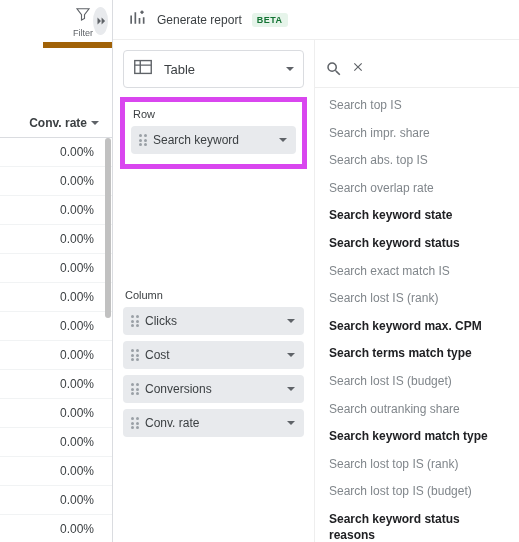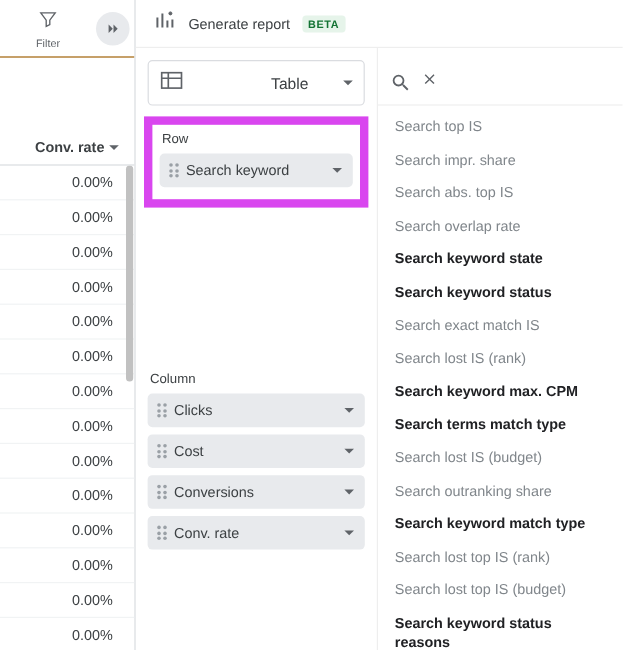--- a/index.html
+++ b/index.html
@@ -1,42 +1,42 @@
 <!DOCTYPE html>
 <html><head>
 <meta charset="utf-8">
 <style>
 * { margin: 0; padding: 0; box-sizing: border-box; font-family: Arial, sans-serif; }
 body { background: #fff; width: 519px; height: 542px; overflow: hidden; display: flex; }
 .left-panel { width: 112px; background: #fff; display: flex; flex-direction: column; }
-.filter-bar { height: 48px; display: flex; align-items: center; justify-content: space-between; padding: 0 4px 0 30px; border-bottom: 1px solid #a16207; }
+.filter-bar { height: 48px; display: flex; align-items: center; justify-content: space-between; padding: 0 4px 0 30px; border-bottom: 6px solid #a16207; margin-left: 43px; }
 .filter-block { display: flex; flex-direction: column; align-items: center; gap: 1px; }
 .filter-icon svg { width: 18px; height: 18px; stroke: #5f6368; fill: none; }
 .filter-label { font-size: 9px; color: #5f6368; }
 .expand-btn { width: 28px; height: 28px; border-radius: 50%; background: #e8eaed; display: flex; align-items: center; justify-content: center; cursor: pointer; }
 .expand-btn svg { width: 14px; height: 14px; fill: #5f6368; }
 .pad { height: 60px; }
 .col-header { height: 30px; display: flex; align-items: center; justify-content: flex-end; padding-right: 12px; border-bottom: 1px solid #dadce0; font-size: 12px; font-weight: 700; color: #3c4043; gap: 3px; }
 .col-header svg { width: 10px; height: 10px; fill: #5f6368; }
 .data-rows { position: relative; flex: 1; overflow: hidden; }
 .data-row { height: 29px; display: flex; align-items: center; justify-content: flex-end; padding-right: 18px; font-size: 12px; color: #3c4043; border-bottom: 1px solid #f1f3f4; }
 .scroll-ind { position: absolute; right: 1px; top: 0; width: 6px; height: 180px; background: #c1c1c1; border-radius: 3px; }
 .right-panel { flex: 1; border-left: 1px solid #dadce0; display: flex; flex-direction: column; }
 .header { height: 40px; display: flex; align-items: center; padding: 0 14px; gap: 10px; border-bottom: 1px solid #eee; }
 .header-icon svg { width: 20px; height: 20px; fill: #5f6368; stroke: #5f6368; }
 .header-title { font-size: 12px; color: #3c4043; }
 .beta { background: #e6f4ea; color: #137333; font-size: 9px; font-weight: 700; padding: 2px 5px; border-radius: 3px; letter-spacing: 0.5px; }
 .hspacer { flex: 1; }
 .config { display: flex; flex: 1; overflow: hidden; }
 .builder { width: 202px; border-right: 1px solid #eee; padding: 10px 10px 0 10px; overflow-y: auto; }
-.table-select { width: 100%; height: 38px; border: 1px solid #dadce0; border-radius: 4px; display: flex; align-items: center; padding: 0 8px; gap: 28px; cursor: pointer; margin-bottom: 12px; text-align: right; }
+.table-select { width: 100%; height: 38px; border: 1px solid #dadce0; border-radius: 4px; display: flex; align-items: center; padding: 0 8px; gap: 10px; cursor: pointer; margin-bottom: 12px; }
 .table-icon svg { width: 22px; height: 22px; stroke: #5f6368; fill: none; }
 .table-label { flex: 1; font-size: 13px; color: #3c4043; }
 .table-select svg.cd { width: 10px; height: 10px; fill: #5f6368; }
-.row-section { border: 7px solid #d946ef; padding: 6px 6px 10px 6px; margin: -3px -3px 17px -3px; }
+.row-section { border: 5px solid #d946ef; padding: 6px 6px 10px 6px; margin: -3px -3px 0 -3px; }
 .section-label { font-size: 11px; color: #3c4043; margin-bottom: 6px; padding-left: 2px; }
 .chip { width: 100%; height: 28px; background: #e8eaed; border-radius: 4px; display: flex; align-items: center; padding: 0 8px; gap: 6px; margin-bottom: 6px; cursor: grab; }
 .chip:last-child { margin-bottom: 0; }
 .grip { width: 8px; height: 12px; display: grid; grid-template-columns: 3px 3px; grid-template-rows: 3px 3px 3px; gap: 1.5px; }
 .grip span { background: #9aa0a6; border-radius: 50%; }
 .chip-label { flex: 1; font-size: 12px; color: #3c4043; }
 .chip svg { width: 10px; height: 10px; fill: #5f6368; }
 .gap { height: 120px; }
 .col-section { padding: 0 0 10px 0; }
 .search-panel { flex: 1; display: flex; flex-direction: column; }

